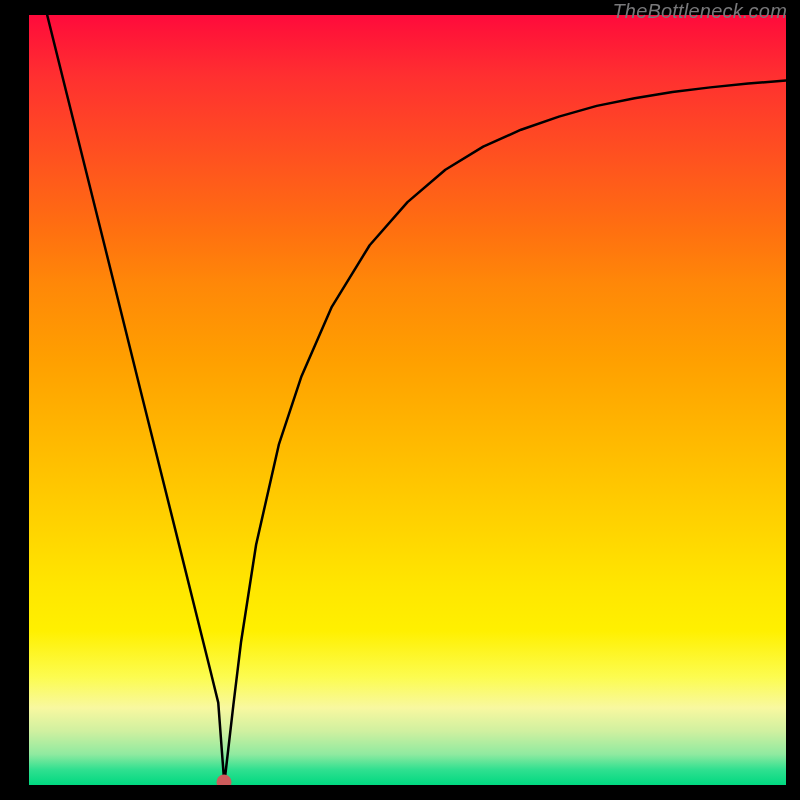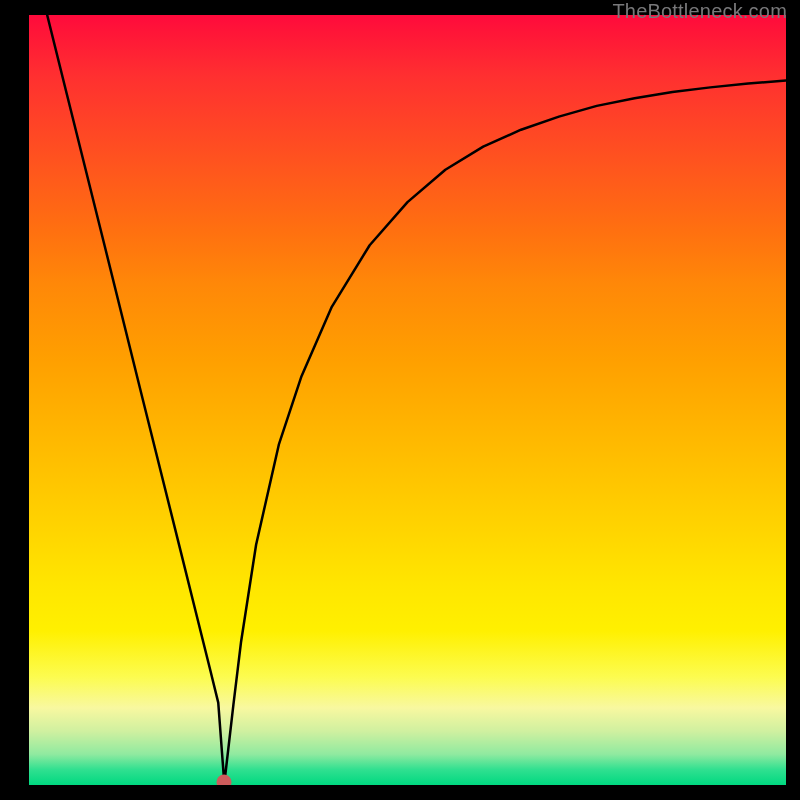--- a/index.html
+++ b/index.html
@@ -20,21 +20,21 @@
       #ffe600 74%,
       #fff000 80%,
       #fcfc50 86%,
       #f8f8a0 90%,
       #d0f0a0 93%,
       #90eaa0 96%,
       #30e090 98%,
       #00d880 100%);
   }
   .curve { position: absolute; left: 0; top: 0; pointer-events: none; }
-  .attribution { position: absolute; top: 0; right: 13px; color: #78787a; font-size: 20px; font-weight: 500; letter-spacing: 0.2px; }
+  .attribution { position: absolute; top: 0; right: 13px; color: #78787a; font-size: 20px; font-weight: 500; letter-spacing: 0.2px; font-style: italic; }
   .marker { position: absolute; width: 15px; height: 15px; border-radius: 50%; background: #cd5c5c; transform: translate(-50%, -50%); }
 </style>
 </head>
 <body>
 
 <div class="frame">
   <div class="plot">
     <div class="gradient-bg"></div>
     <svg class="curve" width="757" height="770" viewBox="0 0 757 770">
       <path id="curve-path" d="M 18.17 0.00 L 37.85 79.31 L 75.70 231.00 L 113.55 383.46 L 151.40 535.15 L 166.54 595.98 L 181.68 656.81 L 189.25 687.61 L 195.31 768.46 L 204.39 689.92 L 211.96 627.55 L 227.10 529.76 L 249.81 429.66 L 272.52 361.13 L 302.80 291.83 L 340.65 230.23 L 378.50 187.11 L 416.35 154.77 L 454.20 131.67 L 492.05 114.73 L 529.90 101.64 L 567.75 90.86 L 605.60 83.16 L 643.45 77.00 L 681.30 72.38 L 719.15 68.53 L 757.00 65.45" fill="none" stroke="#000" stroke-width="2.5" stroke-linejoin="round" stroke-linecap="round"></path>

